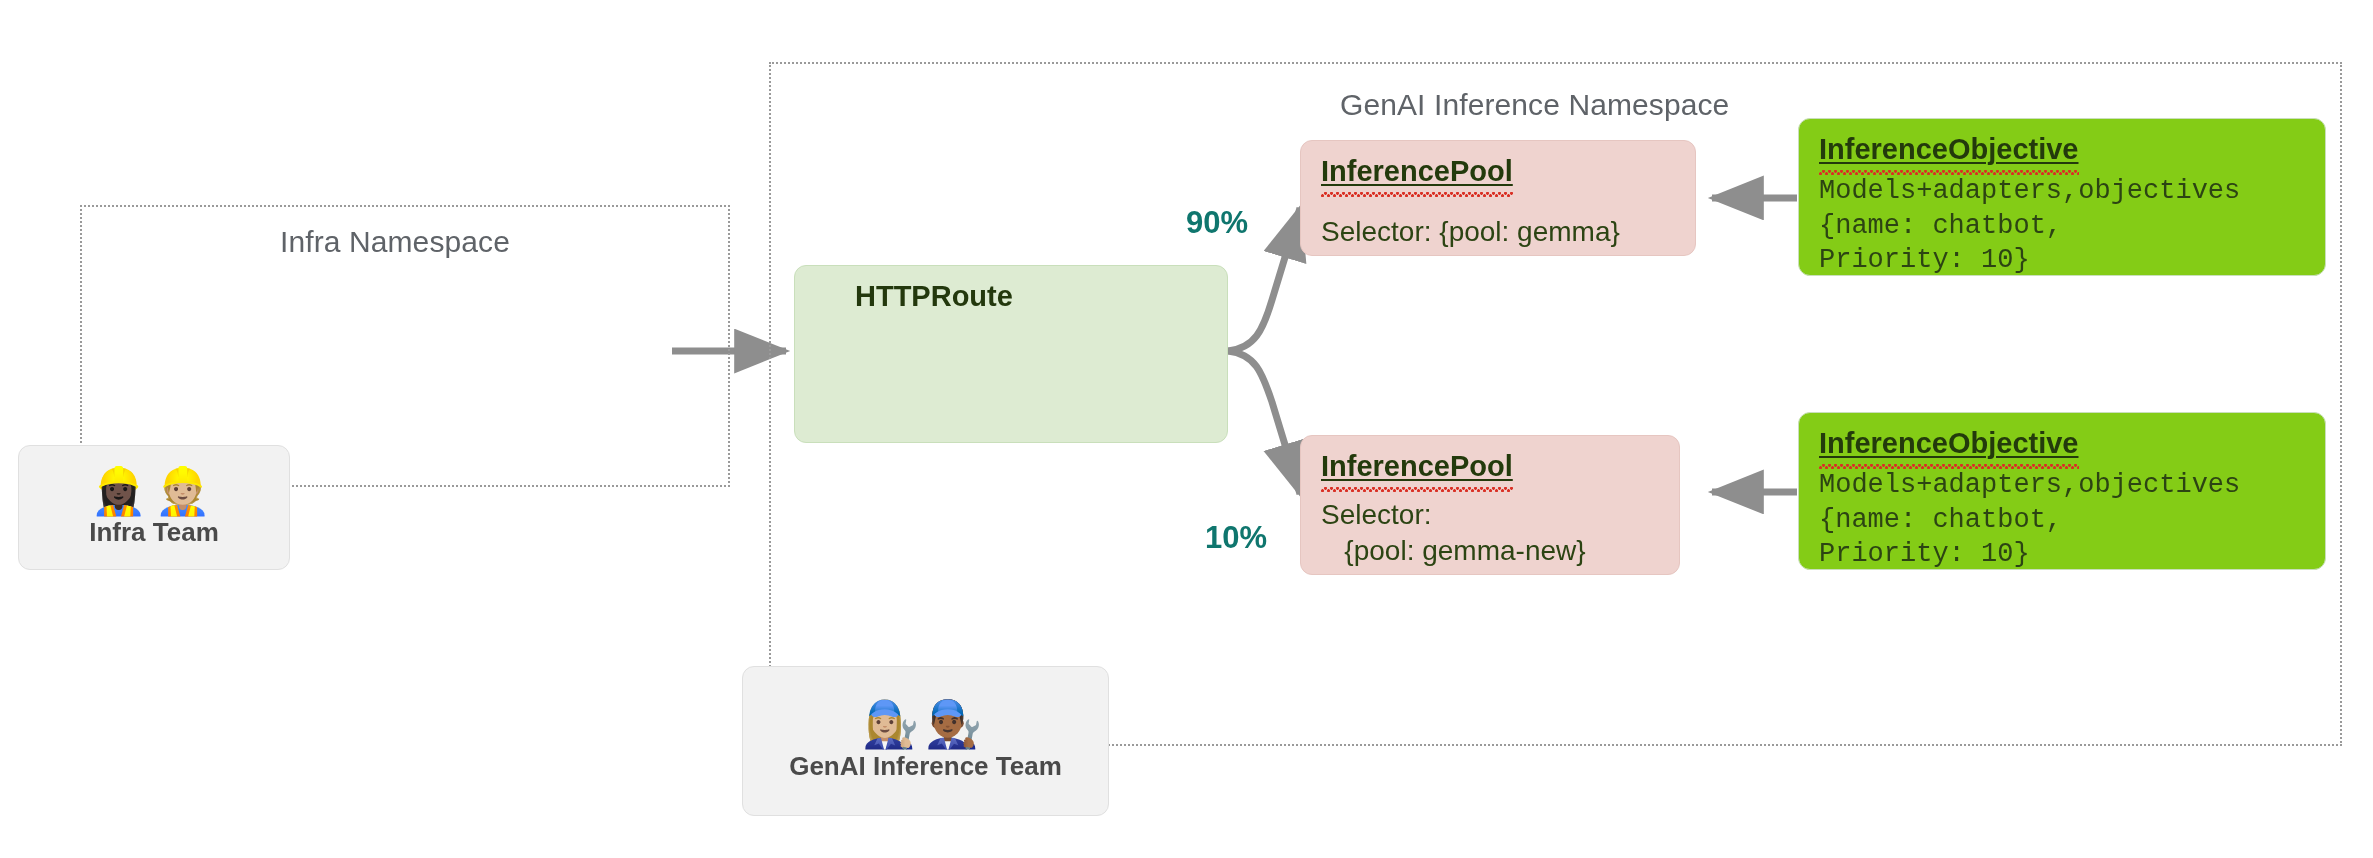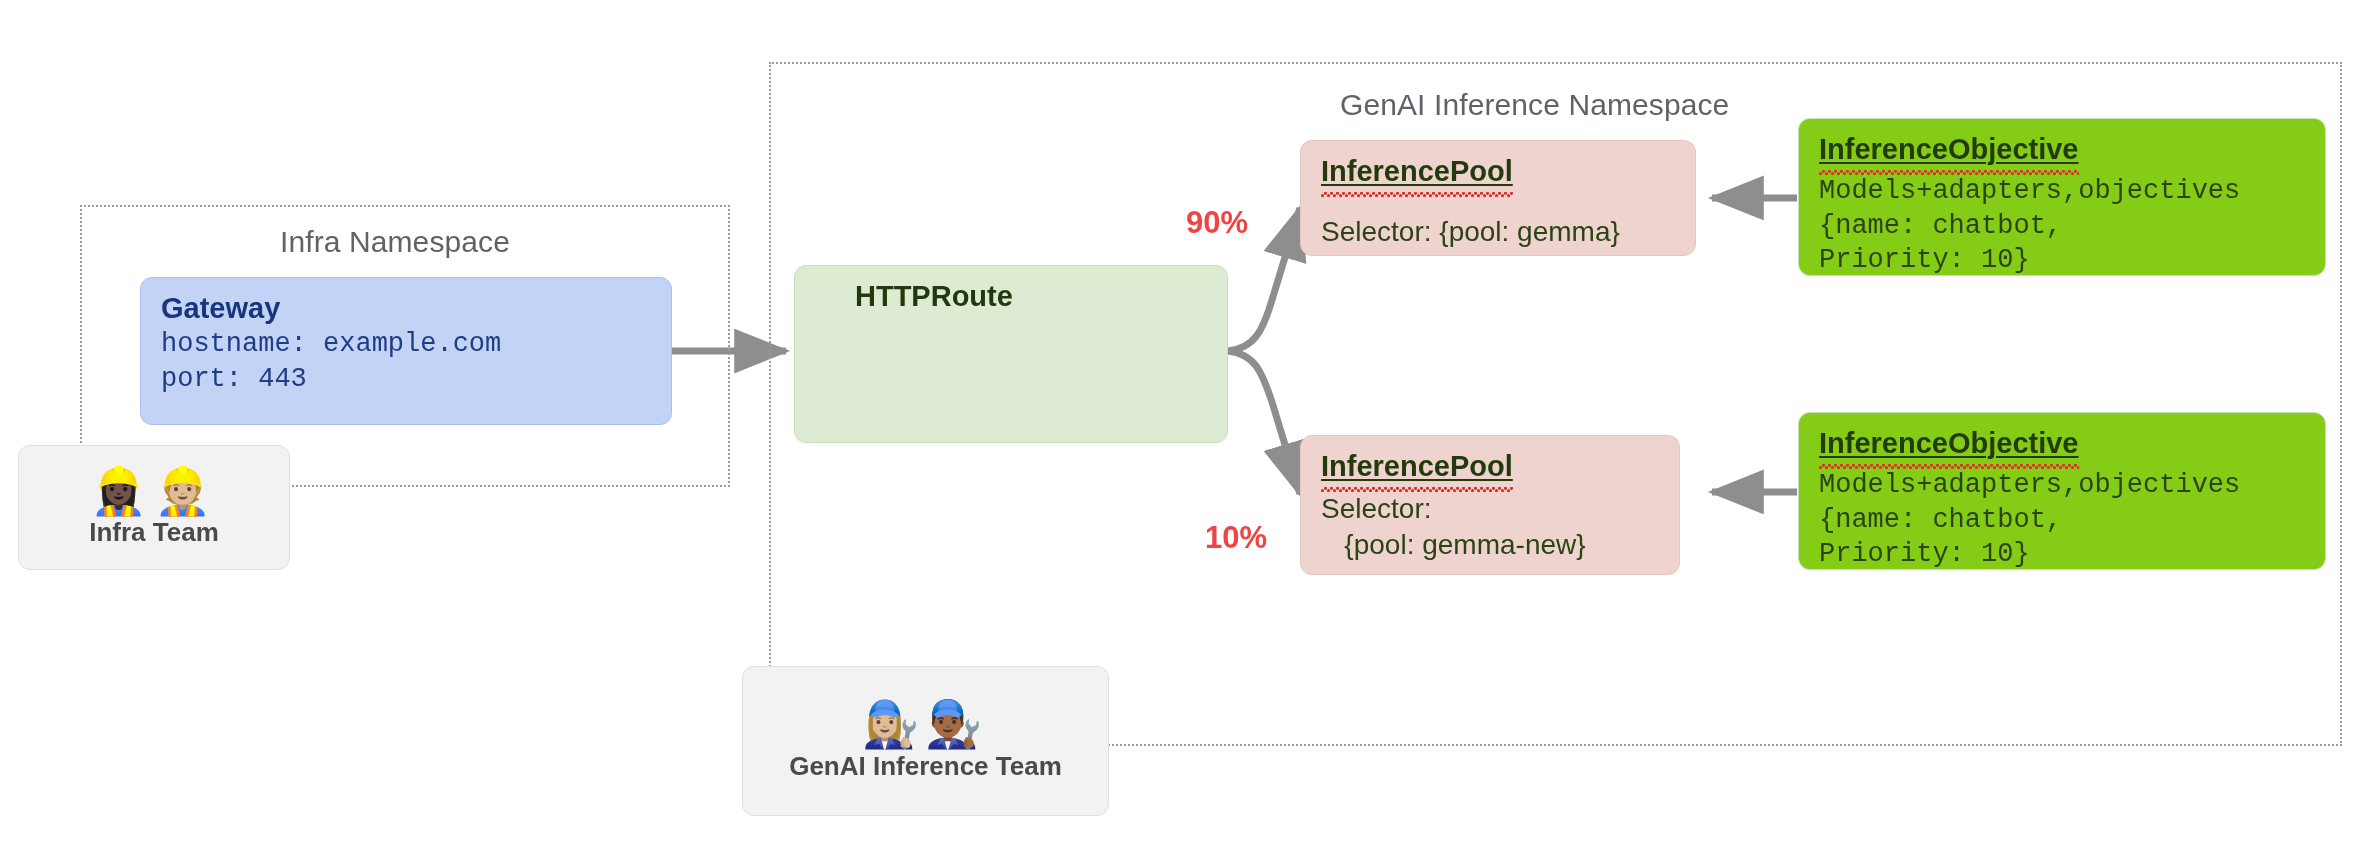--- a/index.html
+++ b/index.html
@@ -138,21 +138,21 @@
     font-weight: bold;
     color: #4A4A4A;
     white-space: nowrap;
   }
 
   
   .pct {
     position: absolute;
     font-size: 31px;
     font-weight: bold;
-    color: #ef4444;
+    color: #0f766e;
     white-space: nowrap;
   }
 
   
   #arrows {
     position: absolute;
     left: 0; top: 0;
     width: 2373px;
     height: 858px;
     pointer-events: none;
@@ -177,25 +177,20 @@
     <path d="M1228,351 C1255,354 1262,372 1272,402 L1300,494" fill="none" stroke="#8E8E8E" stroke-width="7" marker-end="url(#ah)"></path>
 
     <line x1="1797" y1="198" x2="1712" y2="198" stroke="#8E8E8E" stroke-width="7" marker-end="url(#ah)"></line>
 
     <line x1="1797" y1="492" x2="1712" y2="492" stroke="#8E8E8E" stroke-width="7" marker-end="url(#ah)"></line>
   </svg>
 
   <div class="namespace" style="left:80px; top:205px; width:650px; height:282px;"></div>
   <div class="ns-title" style="left:280px; top:225px;">Infra Namespace</div>
 
-  <div class="card card-gateway" style="left:140px; top:277px; width:532px; height:148px;">
-    <div class="title">Gateway</div>
-    <div class="mono">hostname: example.com
-port: 443</div>
-  </div>
 
   <div class="team" style="left:18px; top:445px; width:272px; height:125px;">
     <div class="emojis">👷🏿‍♀️👷🏼</div>
     <div class="team-label">Infra Team</div>
   </div>
 
   <div class="namespace" style="left:769px; top:62px; width:1573px; height:684px;"></div>
   <div class="ns-title" style="left:1340px; top:88px;">GenAI Inference Namespace</div>
 
   <div class="card card-route" style="left:794px; top:265px; width:434px; height:178px;">
@@ -205,21 +200,21 @@
   <div class="pct" style="left:1186px; top:205px;">90%</div>
   <div class="pct" style="left:1205px; top:520px;">10%</div>
 
   <div class="card card-pool" style="left:1300px; top:140px; width:396px; height:116px;">
     <div class="title spell">InferencePool</div>
     <div class="sans" style="margin-top:24px;">Selector: {pool: gemma}</div>
   </div>
 
   <div class="card card-pool" style="left:1300px; top:435px; width:380px; height:140px;">
     <div class="title spell">InferencePool</div>
-    <div class="sans" style="margin-top:6px;">Selector:
+    <div class="sans" style="margin-top:12px;">Selector:
    {pool: gemma-new}</div>
   </div>
 
   <div class="card card-objective" style="left:1798px; top:118px; width:528px; height:158px;">
     <div class="title spell">InferenceObjective</div>
     <div class="mono" style="margin-top:6px;">Models+adapters,objectives
 {name: chatbot,
 Priority: 10}</div>
   </div>
 

